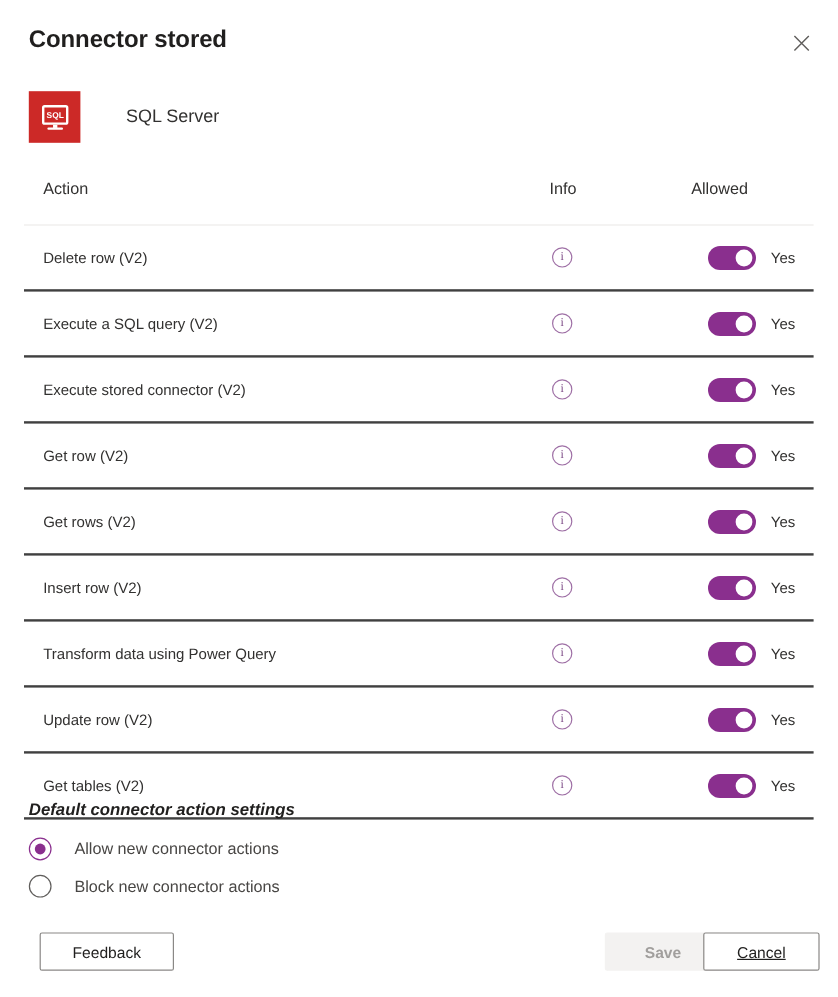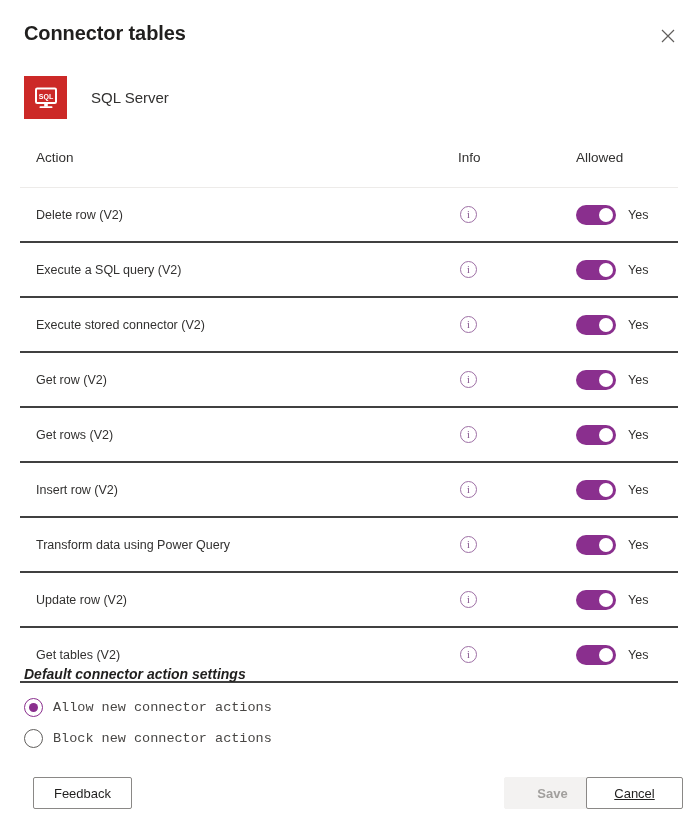--- a/index.html
+++ b/index.html
@@ -67,21 +67,21 @@
   .connector-icon {
     width: 43px;
     height: 43px;
     background: #cc2927;
     display: flex;
     align-items: center;
     justify-content: center;
     flex: 0 0 auto;
   }
   .connector-name {
-    margin-left: 24px;
+    margin-left: 38px;
     font-size: 15px;
     font-weight: 400;
     color: #323130;
     line-height: 20px;
   }
 
   
   .table-wrap {
     position: absolute;
     left: 20px;
@@ -138,20 +138,21 @@
     line-height: 10px;
     color: #7c4a86;
     font-family: "Liberation Serif", serif;
     font-style: normal;
   }
 
   
   .toggle-cell {
     display: flex;
     align-items: center;
+    justify-content: center;
   }
   .toggle {
     width: 40px;
     height: 20px;
     border-radius: 10px;
     background: #8a2f8e;
     position: relative;
     cursor: pointer;
     flex: 0 0 auto;
   }
@@ -208,24 +209,23 @@
     content: "";
     position: absolute;
     left: 4px;
     top: 4px;
     width: 9px;
     height: 9px;
     border-radius: 50%;
     background: #8a2f8e;
   }
   .radio-label {
-    margin-left: 10px;
+    margin-left: 19px;
     font-size: 13.5px;
     color: #484644;
-    font-family: Liberation Mono, monospace;
   }
 
   
   .footer {
     position: absolute;
     left: 0;
     bottom: 0;
     width: 698px;
     height: 62px;
   }
@@ -236,40 +236,40 @@
     font-size: 13px;
     font-family: "Liberation Sans", sans-serif;
     background: #ffffff;
     border: 1px solid #8a8886;
     color: #201f1e;
     border-radius: 2px;
     cursor: pointer;
     padding: 0 16px;
     box-sizing: border-box;
   }
-  .btn-feedback { left: 33px; top: 8px; width: 99px; }
+  .btn-feedback { left: 33px; top: 8px; width: 112px; }
   .btn-save {
     right: 97px; top: 8px; width: 97px;
     background: #f3f2f1;
     border: 1px solid #f3f2f1;
     color: #a19f9d;
     cursor: default;
     font-weight: bold;
   }
   .btn-cancel { right: -12px; top: 8px; width: 97px; }
   .footer-inner { position: relative; width: 698px; height: 62px; }
   .btn-cancel { right: 15px; text-decoration: underline; }
 </style>
 </head>
 <body>
 
 <div class="panel">
 
   <div class="panel-header">
-    <div class="panel-title">Connector tables</div>
+    <div class="panel-title">Connector stored</div>
     <button class="close-btn">
       <span>
         <svg width="14" height="14" viewBox="0 0 14 14" aria-hidden="true">
           <path d="M1 1 L13 13 M13 1 L1 13" stroke="#605e5c" stroke-width="1.2" fill="none"></path>
         </svg>
       </span>
     </button>
   </div>
 
   <div class="connector-row">

